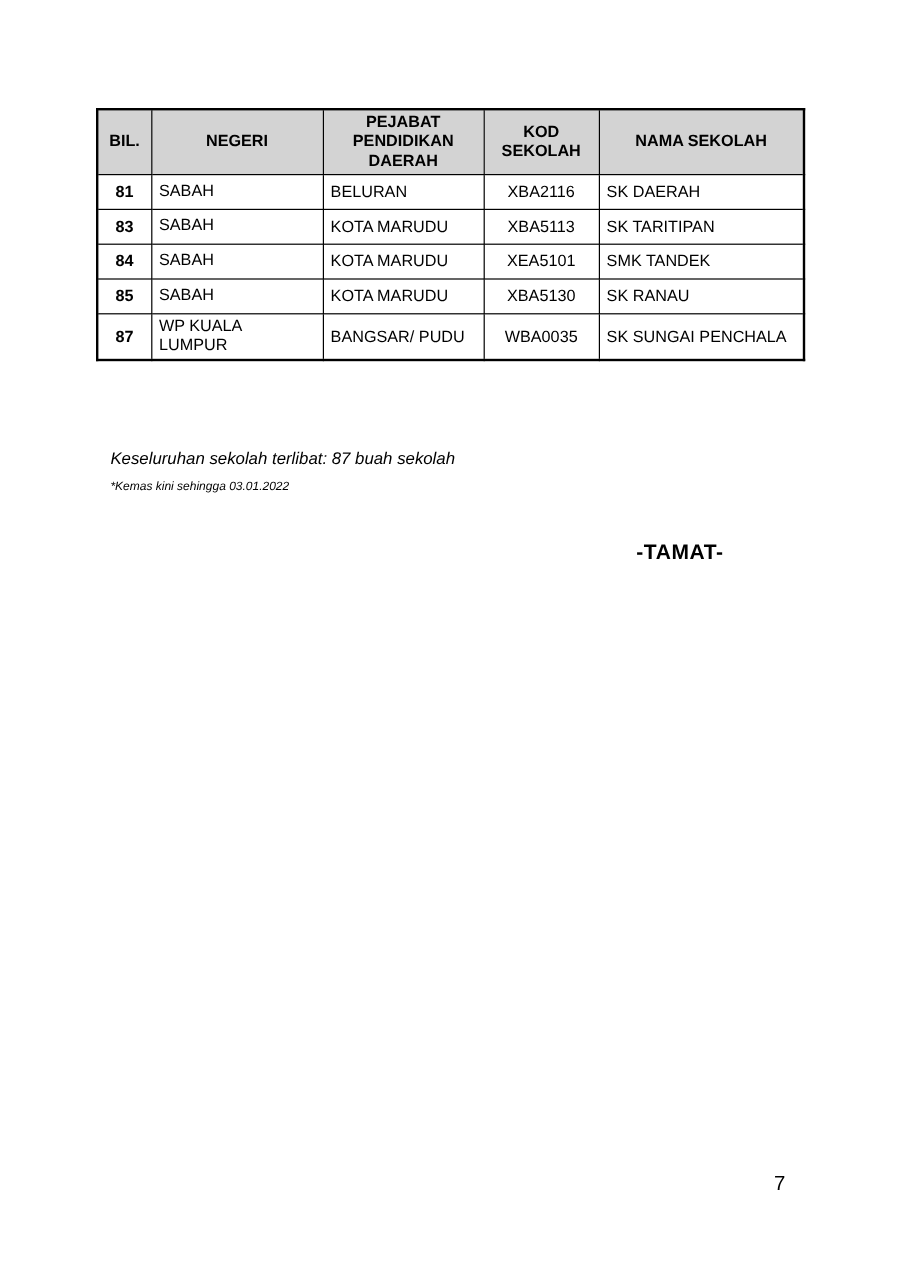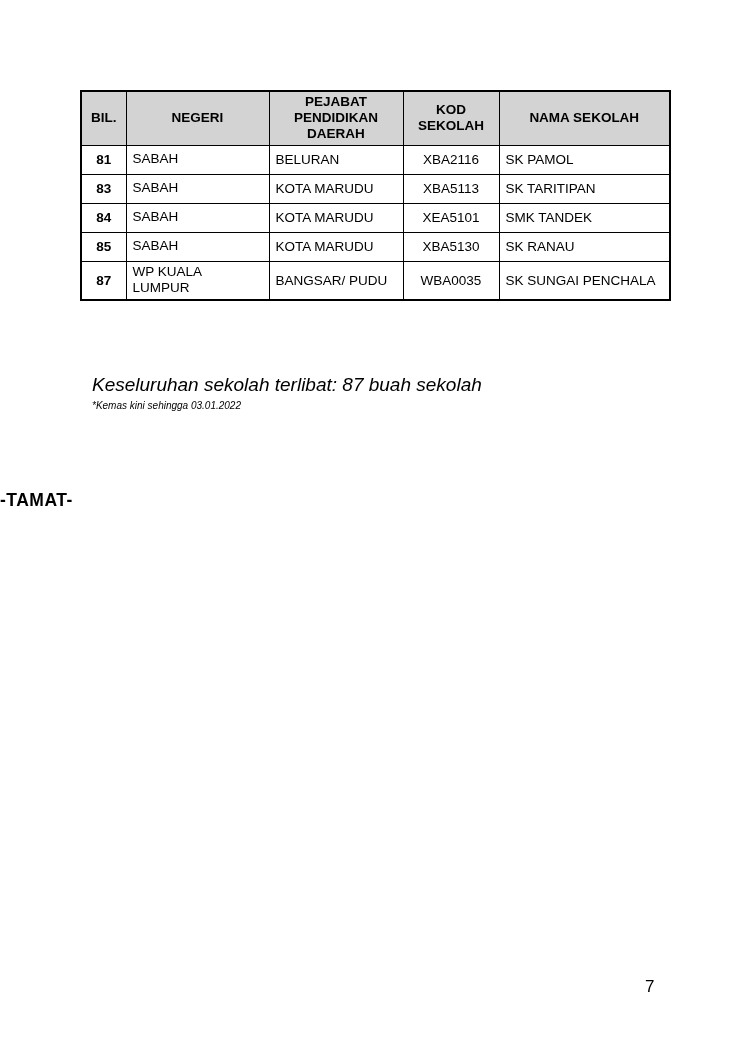--- a/index.html
+++ b/index.html
@@ -41,43 +41,42 @@
   .school-table tbody tr { height: 29px; }
   .school-table tbody tr.row-tall { height: 36px; }
   .school-table td.c-bil { text-align: center; font-weight: bold; }
   .school-table td.c-kod { text-align: center; margin-left: 34px; }
   .school-table td.c-negeri, .school-table td.c-ppd, .school-table td.c-nama { text-align: left; }
   .school-table td.c-negeri span { display: inline-block; max-width: 88px; line-height: 1.25; vertical-align: middle; }
   .summary-line {
     position: absolute;
     left: 92px;
     top: 374px;
-    font-size: 19px;
+    font-size: 14px;
     font-style: italic;
     color: #000;
   }
   .footnote-line {
     position: absolute;
     left: 92px;
     top: 400px;
     font-size: 10px;
     font-style: italic;
     color: #000;
   }
   .end-marker {
     position: absolute;
     left: 0;
     top: 450px;
     width: 603px;
-    text-align: left;
+    text-align: right;
     font-size: 17.5px;
     font-weight: bold;
     letter-spacing: 0.5px;
     color: #000;
-    margin-top: 40px;
   }
   .page-number {
     position: absolute;
     left: 645px;
     top: 977px;
     font-size: 17px;
     color: #000;
   }
 </style>
 </head>
@@ -101,21 +100,21 @@
         <th>KOD SEKOLAH</th>
         <th>NAMA SEKOLAH</th>
       </tr>
     </thead>
     <tbody>
       <tr>
         <td class="c-bil">81</td>
         <td class="c-negeri"><span>SABAH</span></td>
         <td class="c-ppd">BELURAN</td>
         <td class="c-kod">XBA2116</td>
-        <td class="c-nama">SK PAMOL</td>
+        <td class="c-nama">SK DAERAH</td>
       </tr>
       <tr>
         <td class="c-bil">83</td>
         <td class="c-negeri"><span>SABAH</span></td>
         <td class="c-ppd">KOTA MARUDU</td>
         <td class="c-kod">XBA5113</td>
         <td class="c-nama">SK TARITIPAN</td>
       </tr>
       <tr>
         <td class="c-bil">84</td>

